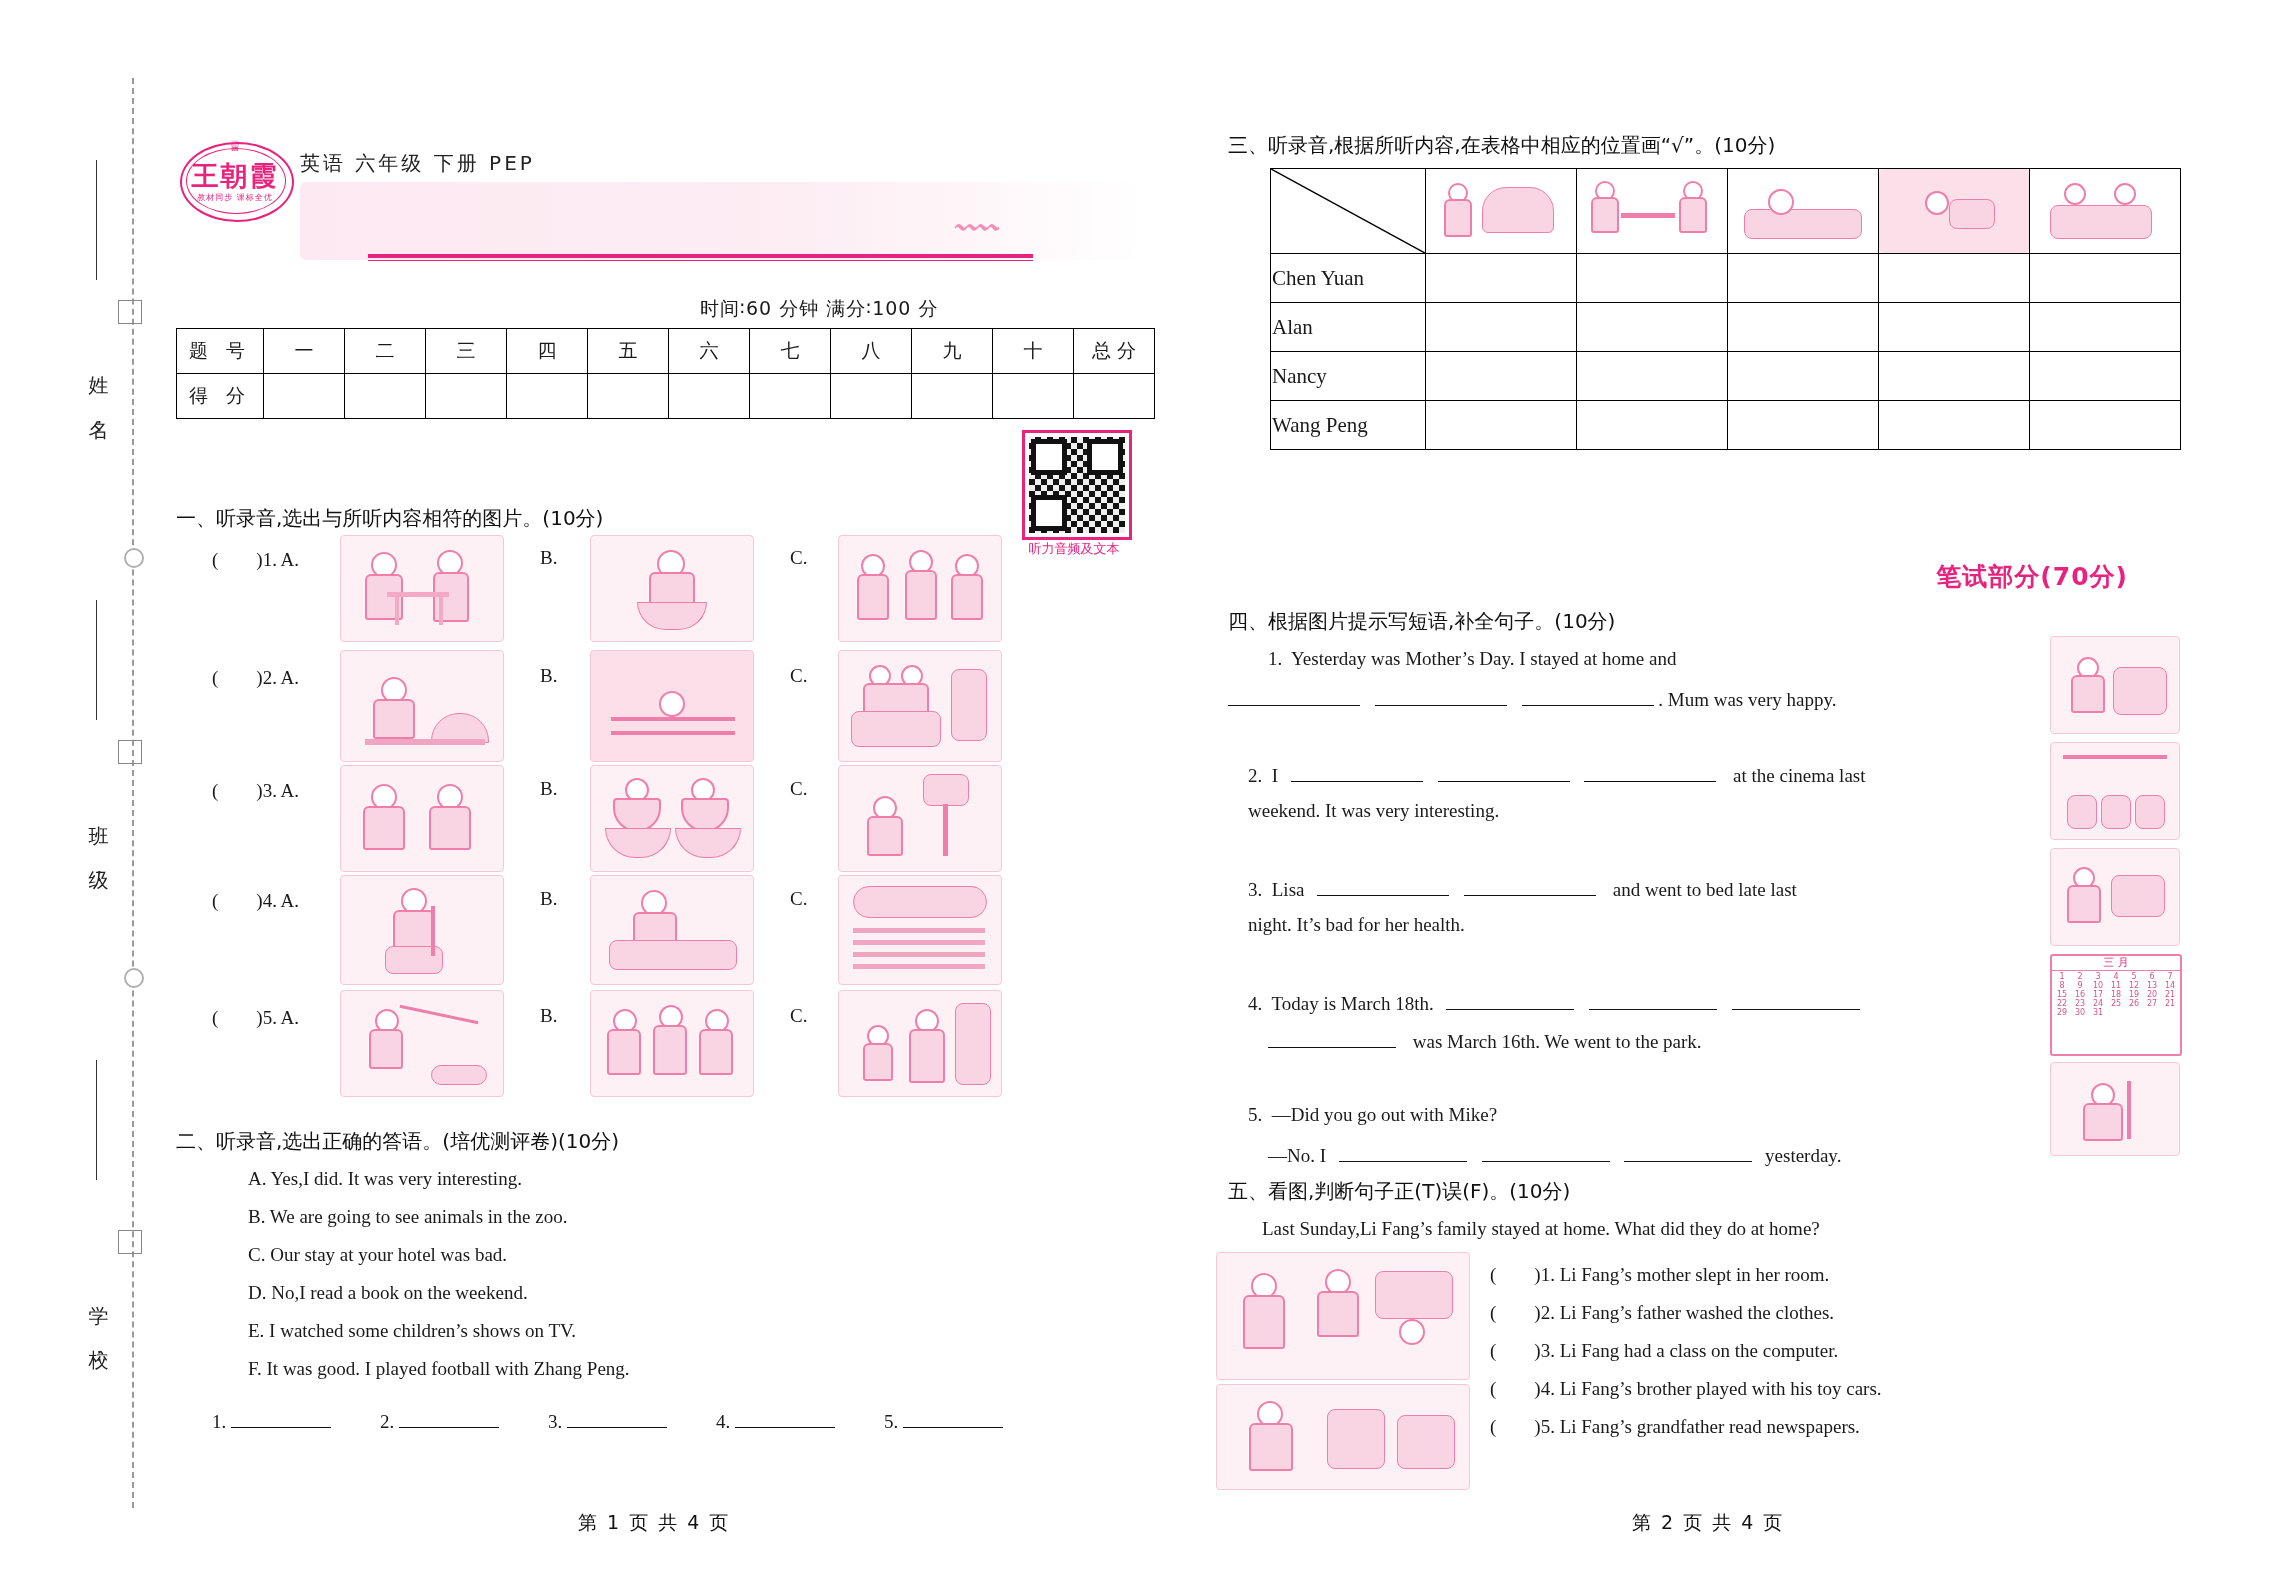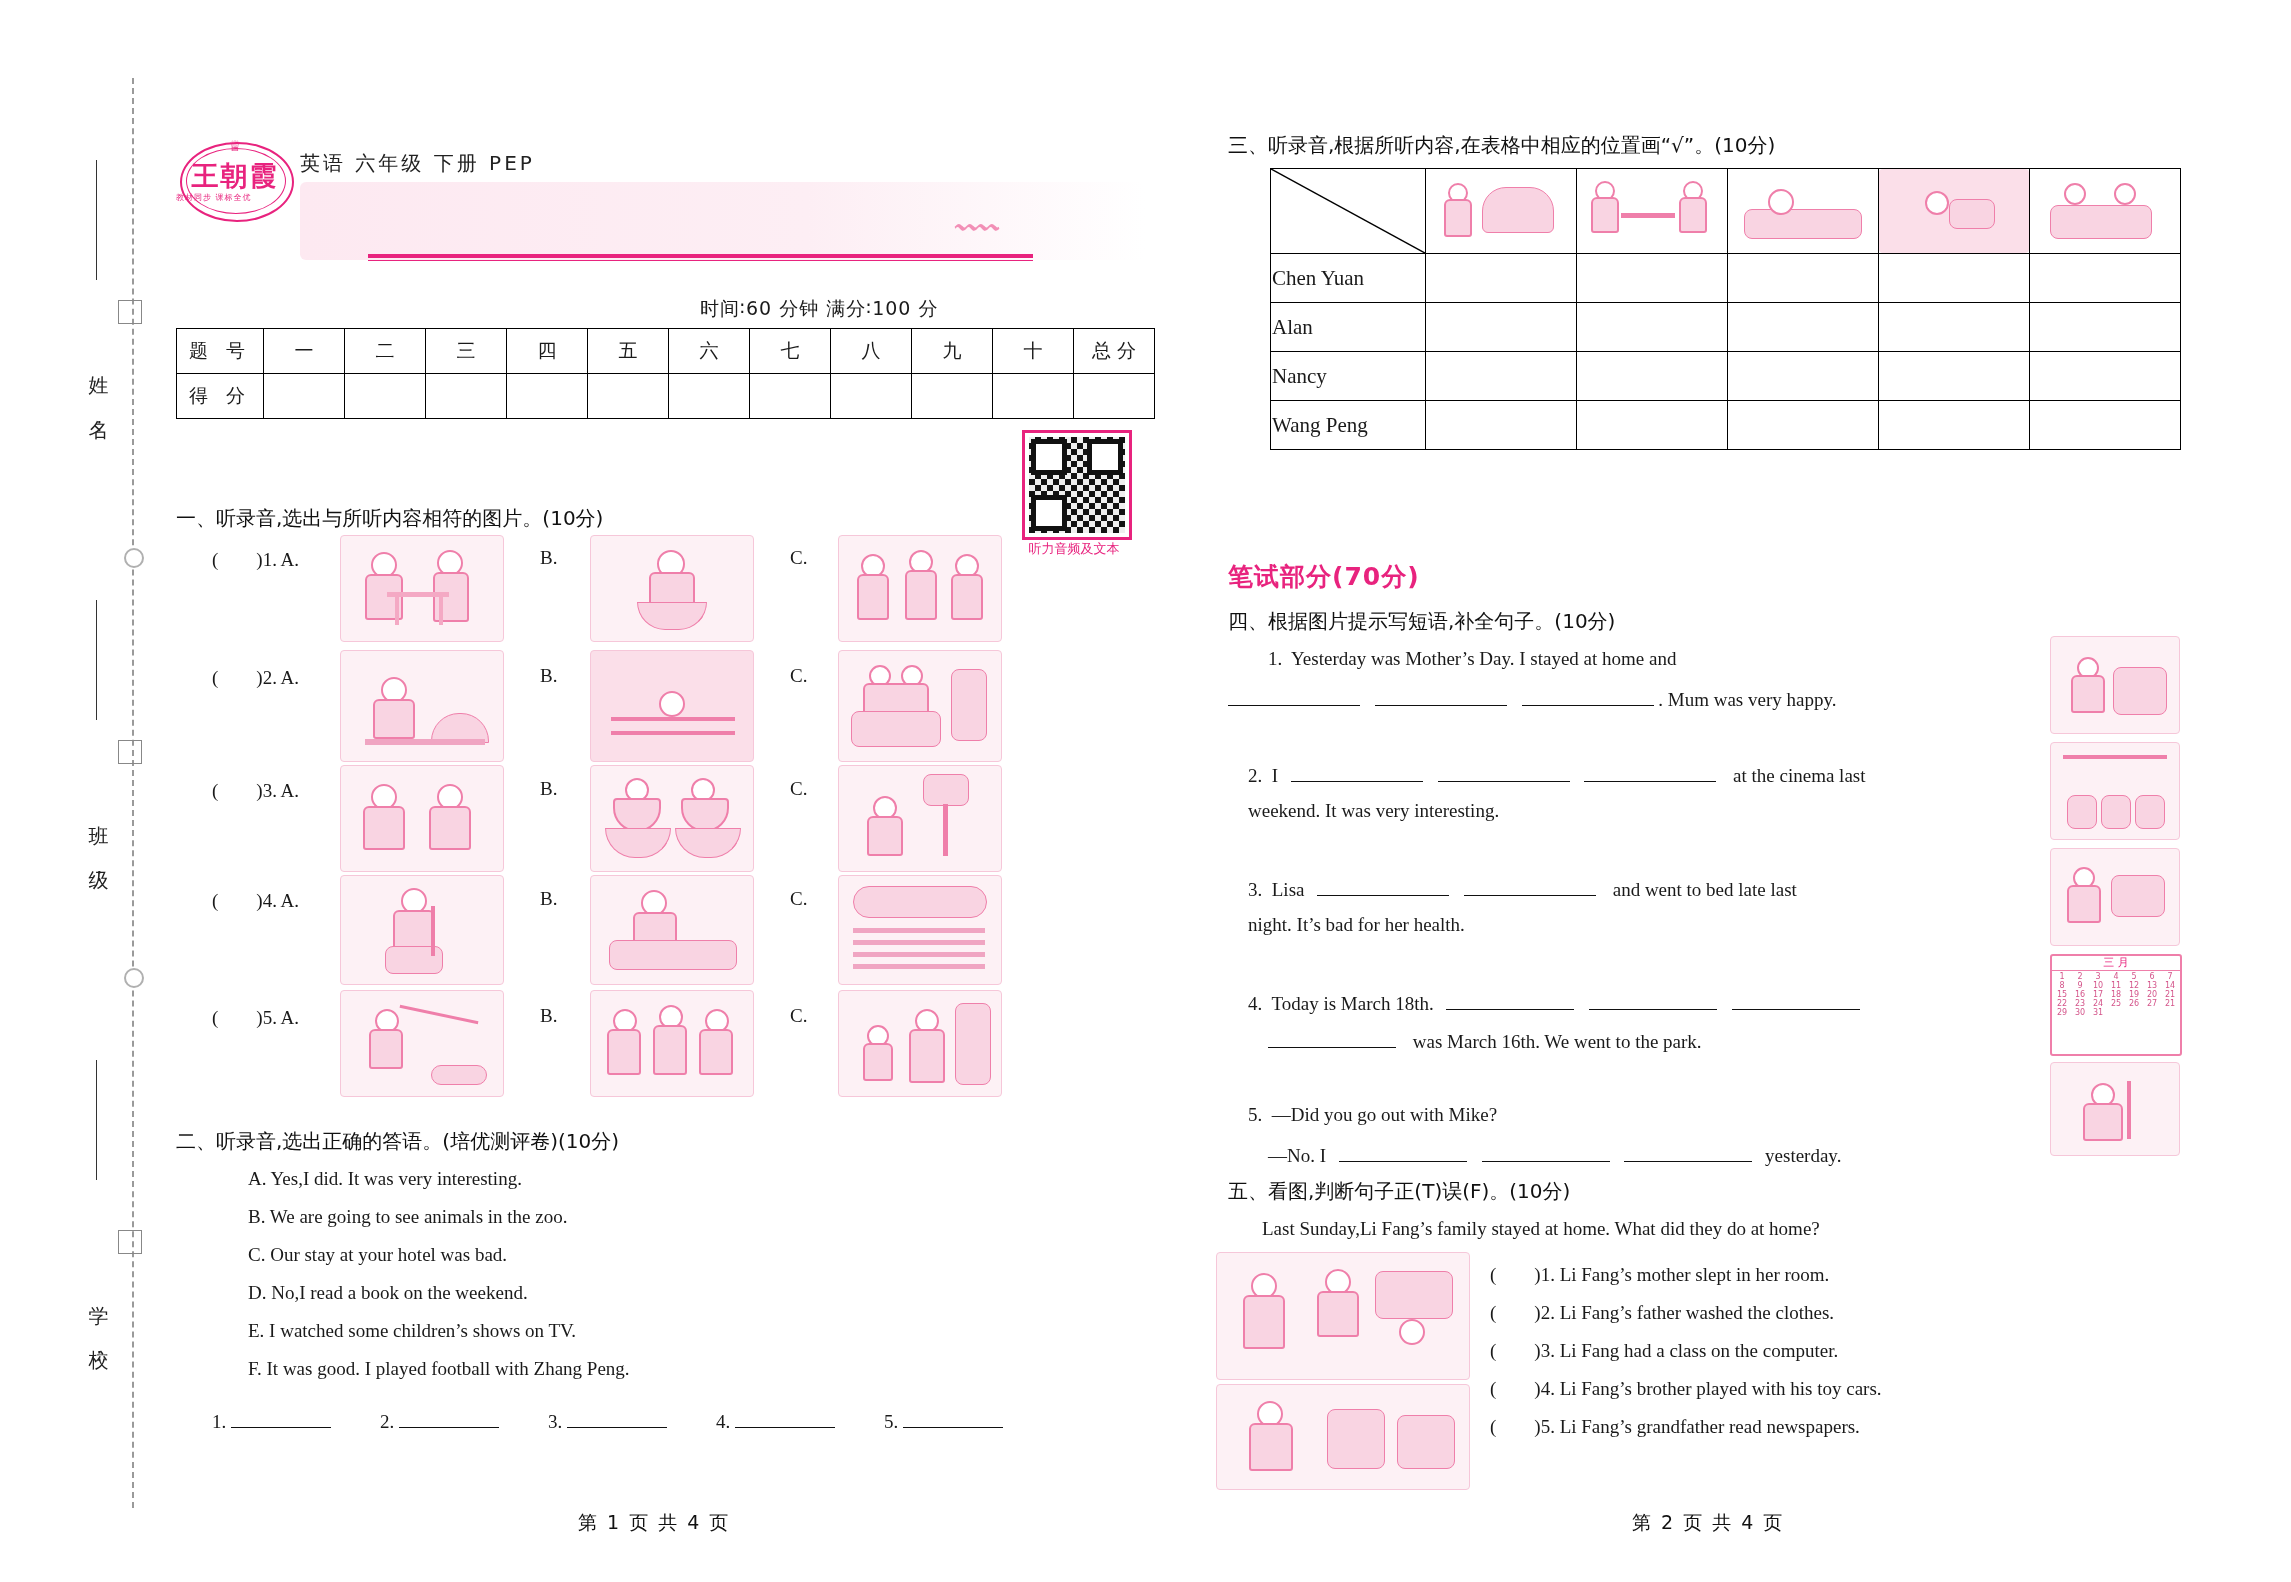--- a/index.html
+++ b/index.html
@@ -44,21 +44,21 @@
   .logo .oval2{
     position:absolute;left:10px;top:12px;width:98px;height:64px;
     border:1px solid #e8237e;border-radius:50%;
   }
   .logo .name{
     position:absolute;left:0;top:22px;width:118px;text-align:center;
     color:#e8237e;font-size:27px;font-weight:bold;letter-spacing:2px;
     font-family:"DejaVu Sans", sans-serif;
   }
   .logo .sub{
-    position:absolute;left:0;top:56px;width:118px;text-align:left;
+    position:absolute;left:0;top:56px;width:118px;text-align:center;
     color:#e8237e;font-size:8px;letter-spacing:1px;
     font-family:"DejaVu Sans", sans-serif;
   }
   .logo .crown{
     position:absolute;left:46px;top:2px;width:26px;height:16px;
     color:#e8237e;font-size:15px;text-align:center;line-height:16px;
   }
 
   .subjline{
     position:absolute;left:300px;top:150px;
@@ -507,21 +507,21 @@
       <td class="nm">Wang Peng</td>
       <td class="cell"></td>
       <td class="cell"></td>
       <td class="cell"></td>
       <td class="cell"></td>
       <td class="cell"></td>
     </tr>
   </tbody>
     </table>
 
-  <div class="pinkhead" style="left:1228px;top:560px;width:900px;text-align:left;">笔试部分(70分)</div>
+  <div class="pinkhead" style="left:1228px;top:560px;width:900px;text-align:right;">笔试部分(70分)</div>
 
   <div class="qhead" style="left:1228px;top:608px;">四、根据图片提示写短语,补全句子。(10分)</div>
 
   <div class="txt" style="left:1268px;top:648px;width:740px;text-align:justify;">
     <span>1.</span>&nbsp;
     <span>Yesterday  was  Mother’s  Day.  I  stayed  at  home  and</span>
   </div>
   <div class="txt" style="left:1228px;top:686px;">
     <span class="blank" style="width:132px;"></span>
     <span class="blank" style="width:132px;margin-left:10px;"></span>

